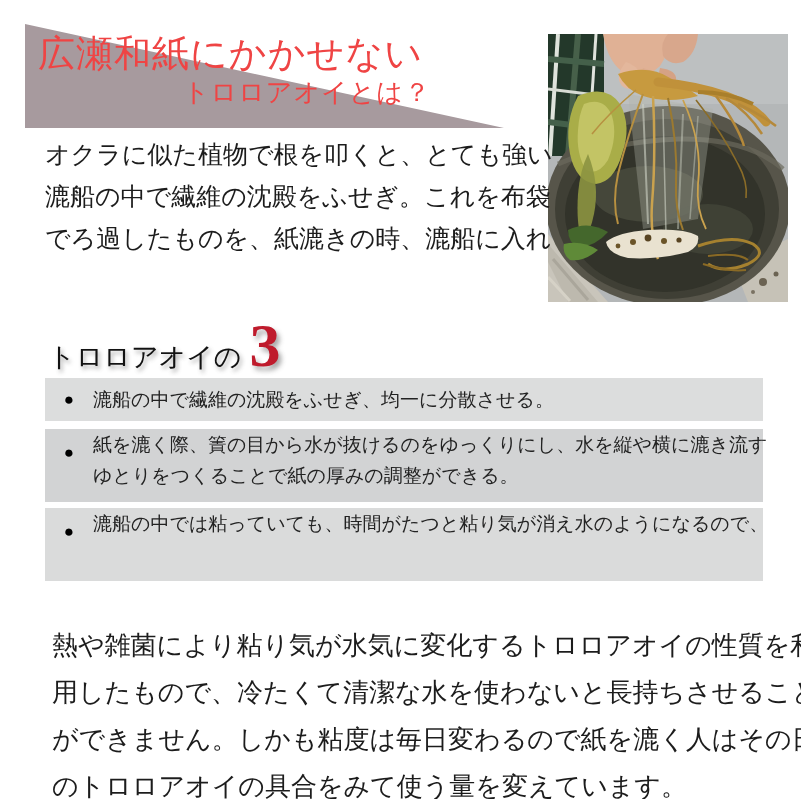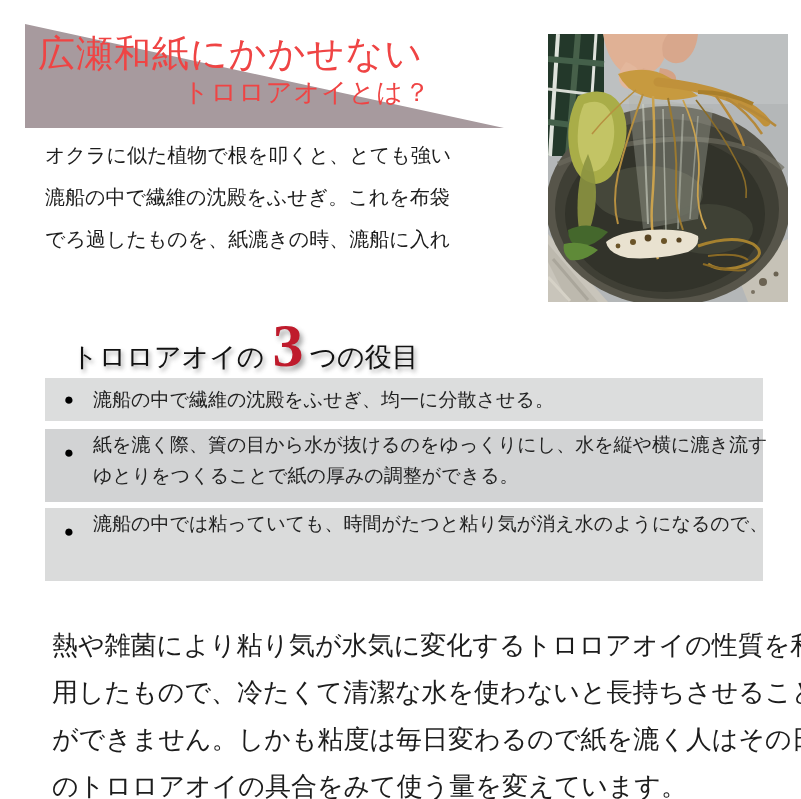--- a/index.html
+++ b/index.html
@@ -17,28 +17,27 @@
     clip-path:polygon(0 0,100% 100%,0 100%);
   }
   .title-line{white-space:nowrap;color:#ef4444;}
   .title-line1{left:38px;top:29px;font-size:37px;letter-spacing:1px;}
   .title-line2{left:183px;top:75px;font-size:26px;letter-spacing:1px;}
 
   
   .photo{left:548px;top:34px;width:240px;height:268px;overflow:hidden;}
 
   
-  .intro{left:45px;top:134px;width:500px;font-size:20px;line-height:42px;}
+  .intro{left:45px;top:134px;width:500px;font-size:25px;line-height:42px;}
   .intro div{white-space:nowrap;}
 
   
   .roles-heading{
     left:48px;top:314px;display:flex;align-items:baseline;white-space:nowrap;
     text-shadow:2px 3px 4px rgba(60,60,60,0.45);
-    margin-left:23px;
   }
   .roles-heading .small{font-size:27px;color:#121212;}
   .roles-heading .big-number{
     font-size:62px;color:#bf1b2c;line-height:1;
     margin:0 6px 0 8px;font-weight:bold;
     text-shadow:3px 4px 5px rgba(60,60,60,0.45);
   }
 
   
   .band{
@@ -149,21 +148,20 @@
 
 <div class="abs intro">
   <div>オクラに似た植物で根を叩くと、とても強い</div>
   <div>漉船の中で繊維の沈殿をふせぎ。これを布袋</div>
   <div>でろ過したものを、紙漉きの時、漉船に入れ</div>
 </div>
 
 <div class="abs roles-heading">
   <span class="small">トロロアオイの</span>
   <span class="big-number">3</span>
-  <span class="small">つの役目</span>
 </div>
 
 <div class="abs band band1">
   <div class="bullet-cell">●</div>
   <div class="band-text">
     <div>漉船の中で繊維の沈殿をふせぎ、均一に分散させる。</div>
   </div>
 </div>
 
 <div class="abs band band2">

